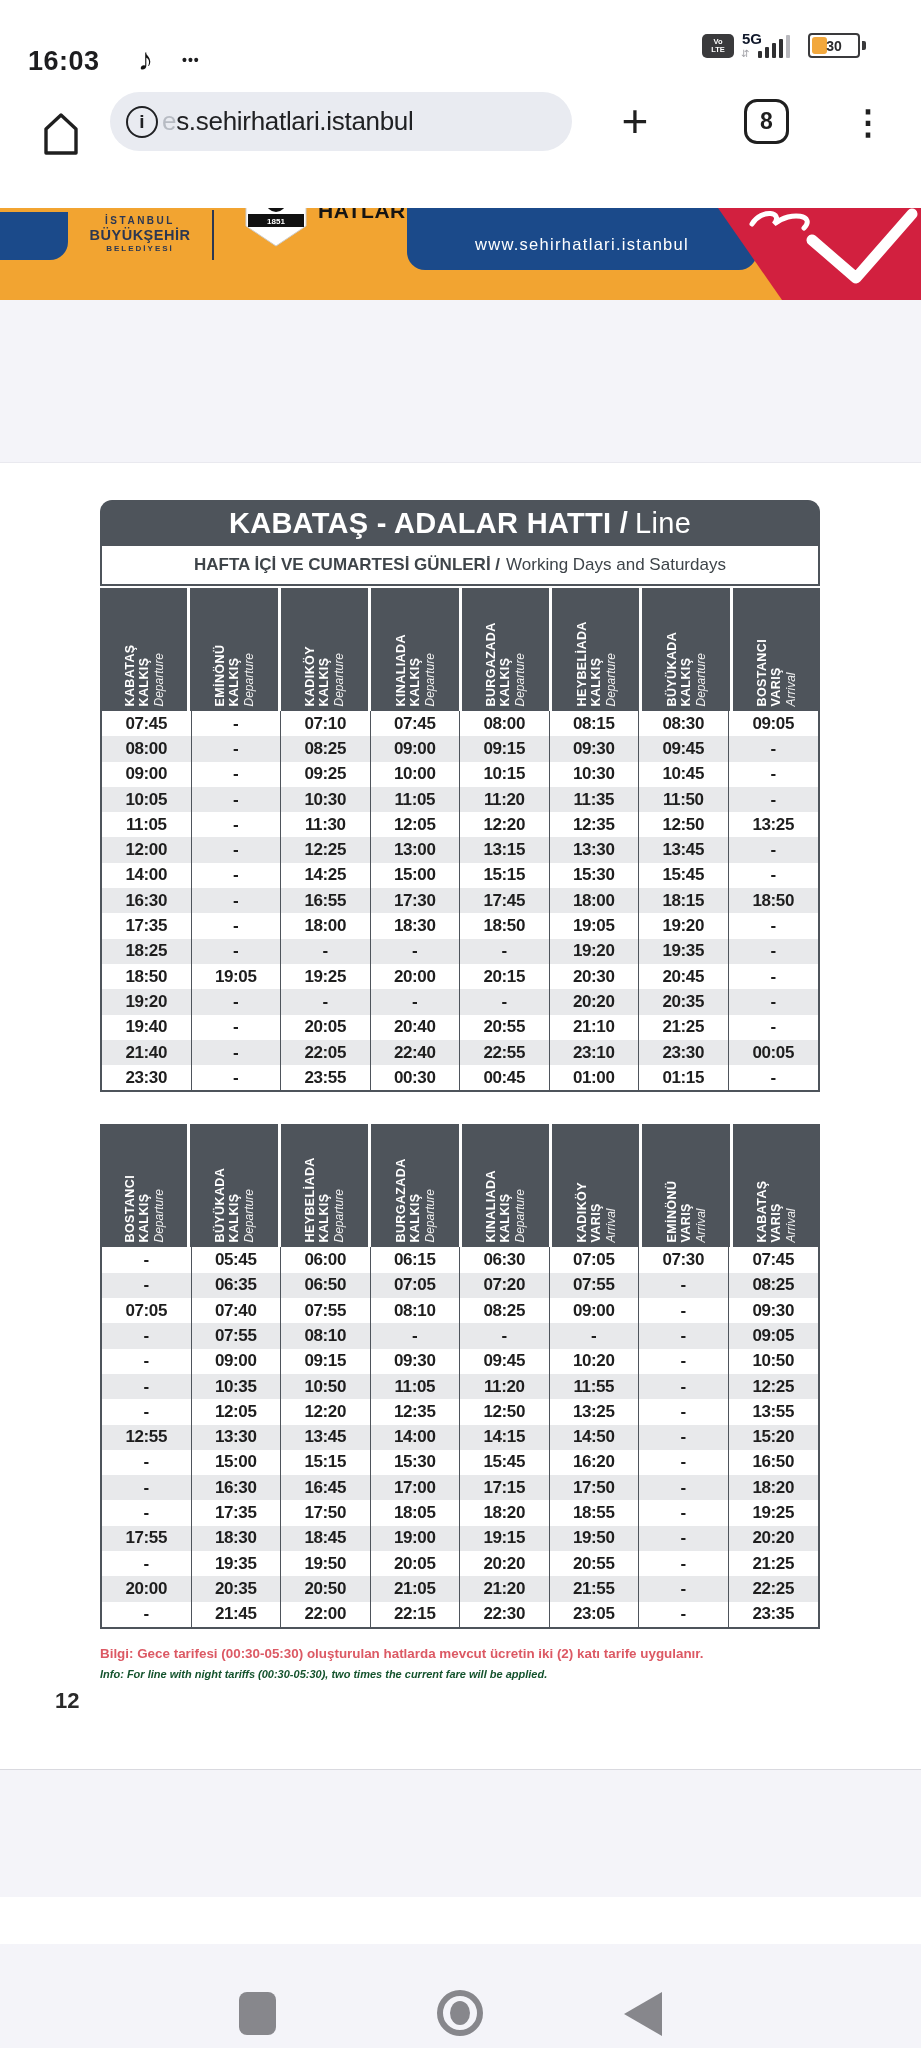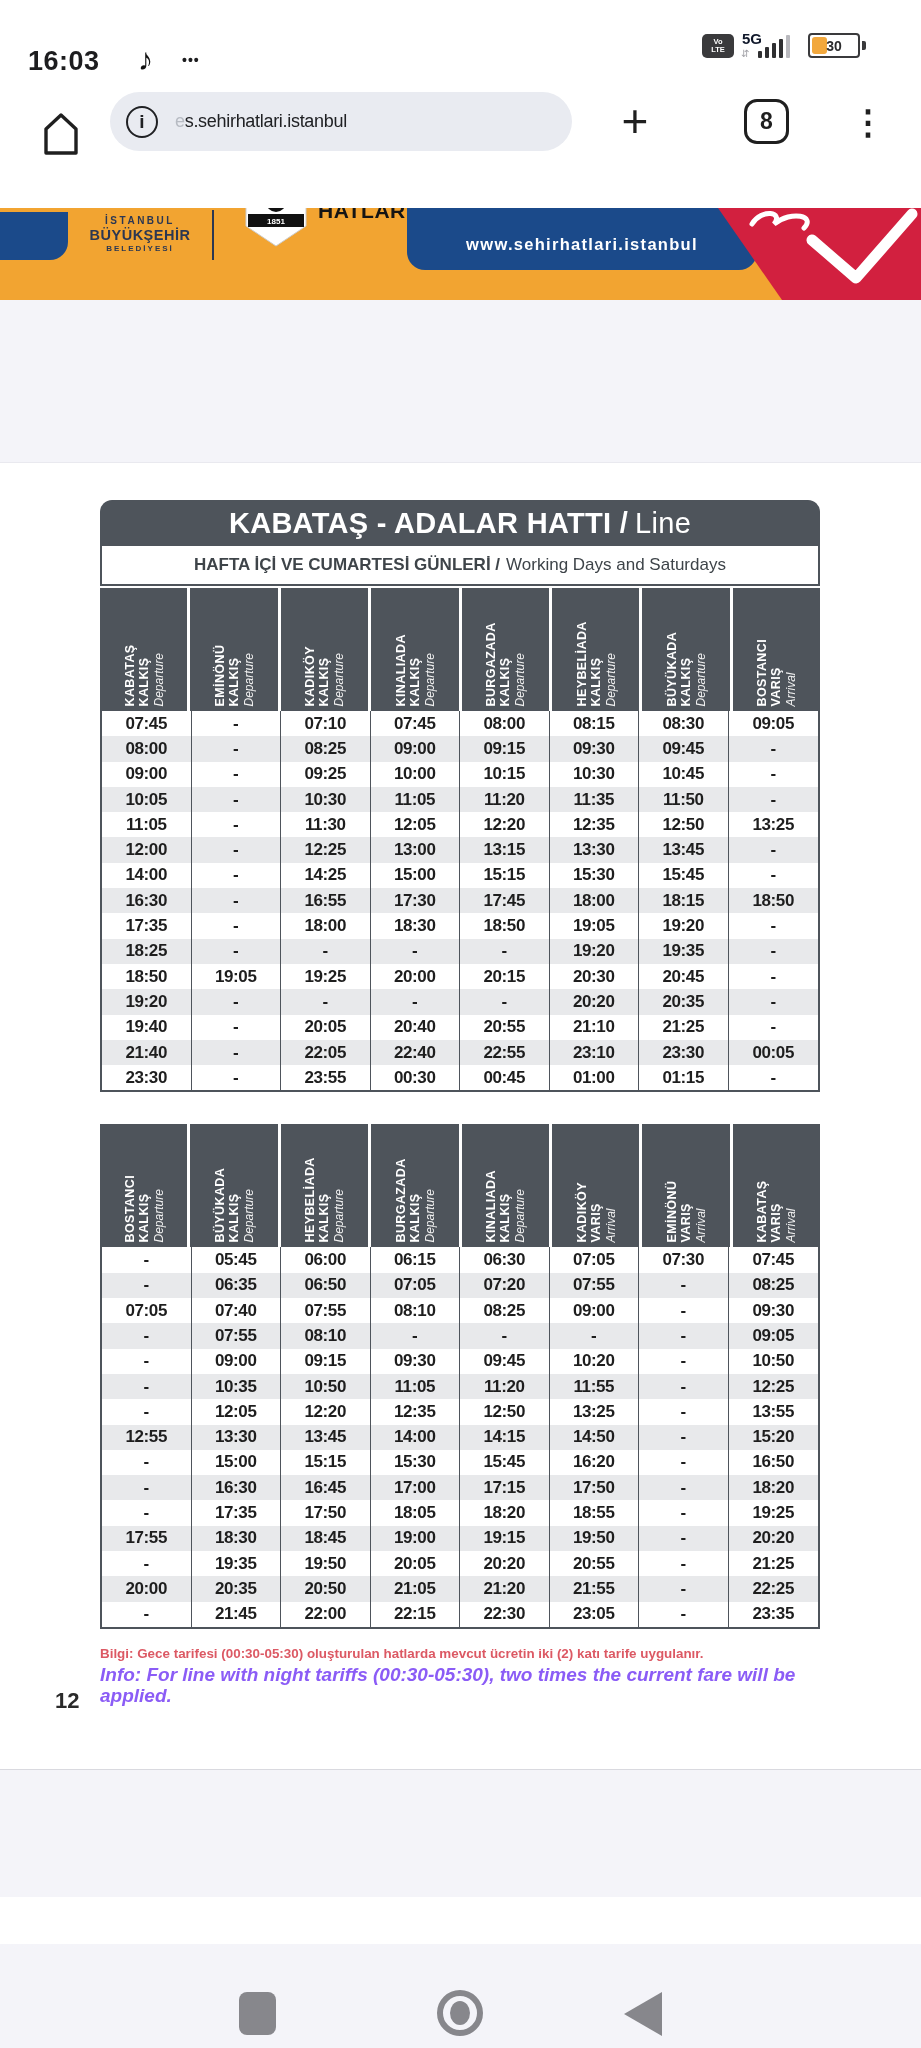--- a/index.html
+++ b/index.html
@@ -21,40 +21,40 @@
   .battnum{position:absolute;left:0;top:0;width:100%;height:100%;display:flex;align-items:center;justify-content:center;
            font-size:14px;font-weight:600;color:#2b2b2d;}
   .battnub{position:absolute;left:862px;top:1px;width:4px;height:9px;background:#3a3a3c;border-radius:0 2px 2px 0;}
   
   .toolbar{position:absolute;left:0;top:90px;width:921px;height:72px;background:#fff;}
   .homeicon{position:absolute;left:38px;top:20px;}
   .urlpill{position:absolute;left:110px;top:2px;width:462px;height:59px;border-radius:30px;background:#E9EBF1;
            display:flex;align-items:center;}
   .infoicon{margin-left:16px;width:32px;height:32px;border:2.6px solid #202124;border-radius:50%;box-sizing:border-box;
             display:flex;align-items:center;justify-content:center;font-size:19px;font-weight:700;color:#202124;flex:0 0 auto;}
-  .urltext{margin-left:17px;font-size:18px;color:#202124;letter-spacing:-.3px;white-space:nowrap;overflow:hidden;}
+  .urltext{margin-left:4px;font-size:26px;color:#202124;letter-spacing:-.3px;white-space:nowrap;overflow:hidden;}
   .urlghost{color:#b7bbc3;}
   .plusbtn{position:absolute;left:609px;top:0px;width:52px;height:62px;display:flex;align-items:center;justify-content:center;
            font-size:46px;font-weight:300;color:#1f1f1f;}
   .tabbtn{position:absolute;left:744px;top:9px;width:45px;height:45px;border:3.4px solid #1f1f1f;border-radius:13px;box-sizing:border-box;
           display:flex;align-items:center;justify-content:center;font-size:23px;font-weight:700;color:#1f1f1f;}
   .kebab{position:absolute;left:848px;top:2px;width:40px;height:60px;display:flex;align-items:center;justify-content:center;
          font-size:34px;font-weight:700;color:#1f1f1f;letter-spacing:0;}
   
   .banner{position:absolute;left:0;top:208px;width:921px;height:92px;background:#F2A431;overflow:hidden;}
   .blueleft{position:absolute;left:-14px;top:4px;width:82px;height:48px;background:#1B4A8A;border-radius:0 0 18px 0;}
   .muni{position:absolute;left:84px;top:7px;width:112px;text-align:center;color:#2B3752;}
   .muni .m1{font-size:10px;font-weight:700;letter-spacing:2.5px;}
   .muni .m2{font-size:14.5px;font-weight:800;letter-spacing:.5px;margin-top:1px;}
   .muni .m3{font-size:8px;font-weight:700;letter-spacing:2px;margin-top:1px;}
   .bdivider{position:absolute;left:212px;top:2px;width:2px;height:50px;background:#2B3752;}
   .shlogo{position:absolute;left:238px;top:-16px;}
   .hatlari{position:absolute;left:318px;top:-9px;font-size:21px;font-weight:900;color:#141414;letter-spacing:.5px;}
   .wwwpill{position:absolute;left:407px;top:-22px;width:350px;height:84px;background:#1B4A8A;border-radius:0 0 18px 18px;}
-  .wwwtext{position:absolute;left:0;bottom:16px;width:100%;text-align:center;color:#fff;font-size:16.5px;font-weight:700;letter-spacing:1.3px;}
+  .wwwtext{position:absolute;left:0;bottom:16px;width:100%;text-align:center;color:#fff;font-size:16.5px;font-weight:400;letter-spacing:1.3px;}
   .redshape{position:absolute;right:0;top:0;}
   
   .band1{position:absolute;left:0;top:300px;width:921px;height:162px;background:#F4F4F9;border-bottom:1px solid #e9e9ef;}
   .band2{position:absolute;left:0;top:1770px;width:921px;height:127px;background:#F4F4F9;}
   .banddiv{position:absolute;left:0;top:1769px;width:921px;height:1px;background:#d9d9df;}
   .band3{position:absolute;left:0;top:1944px;width:921px;height:104px;background:#F4F4F9;}
   
   .ttwrap{position:absolute;left:100px;top:500px;width:720px;}
   .tttitle{height:46px;background:#4E545B;border-radius:12px 12px 0 0;display:flex;align-items:center;justify-content:center;
            color:#fff;font-size:29px;letter-spacing:.3px;}
@@ -71,21 +71,21 @@
   .hmove-en{font-size:12px;font-style:italic;font-weight:400;color:#f2f2f2;line-height:14px;margin-top:1px;}
   .tbody{border:2.5px solid #4E545B;border-top:none;box-sizing:border-box;}
   .trow{display:grid;grid-template-columns:repeat(8,1fr);height:25.3px;background:#fff;}
   .trow.alt{background:#E8E9EB;}
   .tcell{display:flex;align-items:center;justify-content:center;font-size:17px;font-weight:700;color:#1e1e1e;
          letter-spacing:-.4px;border-right:1.8px solid #4E545B;}
   .tcell:last-child{border-right:none;}
   .tgap{height:30px;}
   .notes{margin-top:14px;}
   .note-tr{font-size:13.4px;font-weight:700;color:#DC5964;line-height:21px;}
-  .note-en{font-size:19px;font-weight:700;font-style:italic;color:#8b5cf6;line-height:21px;}
+  .note-en{font-size:11px;font-weight:700;font-style:italic;color:#14532d;line-height:21px;}
   .pagenum{position:absolute;left:55px;top:1688px;font-size:22px;font-weight:700;color:#2a2a2a;}
   
   .navsquare{position:absolute;left:239px;top:1992px;width:37px;height:43px;background:#87878C;border-radius:8px;}
   .navcircle{position:absolute;left:437px;top:1990px;width:46px;height:46px;border:6px solid #87878C;border-radius:50%;box-sizing:border-box;
              display:flex;align-items:center;justify-content:center;}
   .navcircle i{width:20px;height:24px;background:#87878C;border-radius:50%;display:block;}
   .navback{position:absolute;left:624px;top:1992px;width:0;height:0;border-top:22px solid transparent;border-bottom:22px solid transparent;
            border-right:38px solid #87878C;}
 </style>
 </head>

